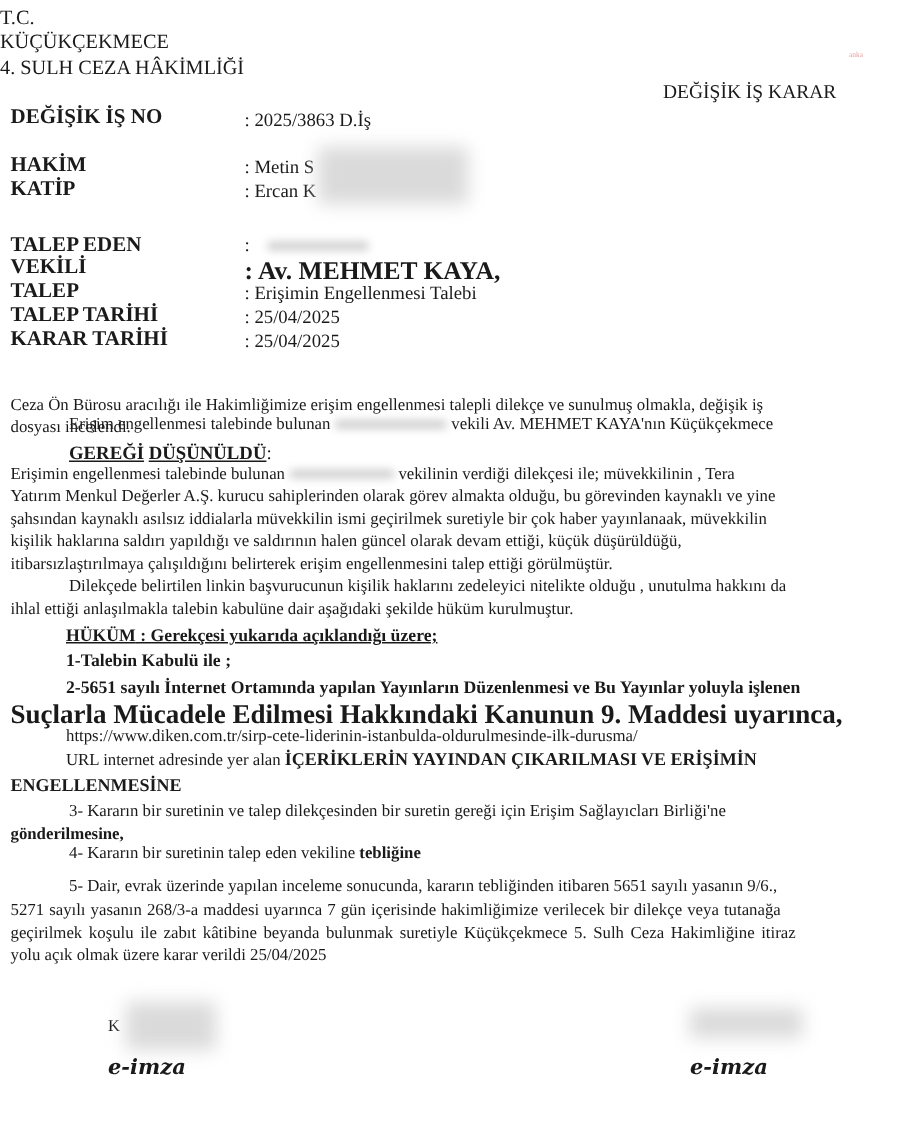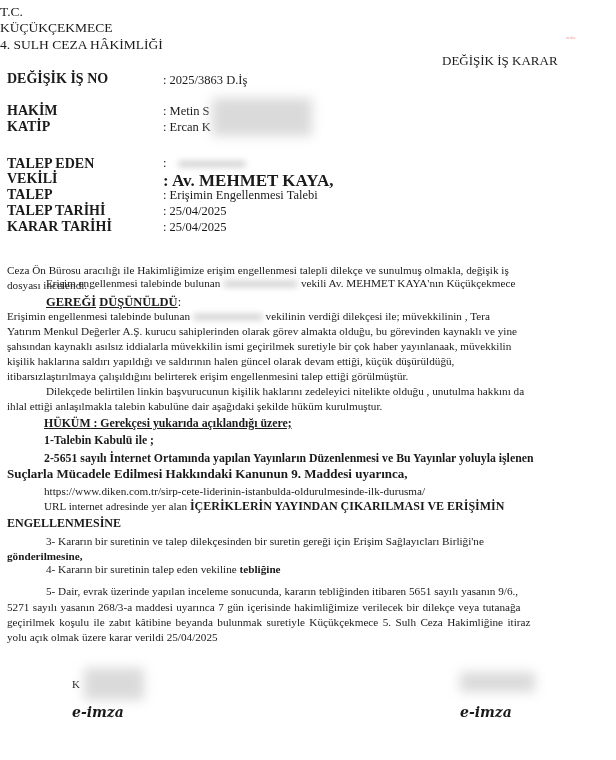--- a/index.html
+++ b/index.html
@@ -69,21 +69,21 @@
 <div class="abs txt" style="left:7px;top:355px;text-align:center;">kişilik haklarına saldırı yapıldığı ve saldırının halen güncel olarak devam ettiği,  küçük düşürüldüğü,</div>
 <div class="abs txt" style="left:7px;top:370px;">itibarsızlaştırılmaya çalışıldığını  belirterek  erişim engellenmesini talep  ettiği görülmüştür.</div>
 <div class="abs txt" style="left:46px;top:385px;">Dilekçede belirtilen linkin başvurucunun  kişilik haklarını zedeleyici nitelikte olduğu , unutulma hakkını da</div>
 <div class="abs txt" style="left:7px;top:400px;">ihlal ettiği  anlaşılmakla talebin kabulüne dair aşağıdaki şekilde hüküm kurulmuştur.</div>
 
 <div class="abs b u" style="left:44px;top:404px;font-size:11.8px;margin-top:12px;">
   <span>HÜKÜM</span><span> : Gerekçesi yukarıda açıklandığı üzere;</span>
 </div>
 <div class="abs b" style="left:44px;top:433px;font-size:11.8px;">1-Talebin Kabulü ile ;</div>
 <div class="abs b" style="left:44px;top:451px;font-size:11.8px;">2-5651 sayılı İnternet Ortamında yapılan Yayınların Düzenlenmesi ve Bu Yayınlar yoluyla işlenen</div>
-<div class="abs b" style="left:7px;top:466px;font-size:13px;">Suçlarla Mücadele Edilmesi Hakkındaki Kanunun 9. Maddesi uyarınca,</div>
+<div class="abs b" style="left:7px;top:466px;font-size:18px;">Suçlarla Mücadele Edilmesi Hakkındaki Kanunun 9. Maddesi uyarınca,</div>
 <div class="abs txt" style="left:44px;top:485px;">https://www.diken.com.tr/sirp-cete-liderinin-istanbulda-oldurulmesinde-ilk-durusma/</div>
 <div class="abs txt" style="left:44px;top:499px;">
   <span>URL internet adresinde yer alan </span><span class="b" style="font-size:12px;">İÇERİKLERİN YAYINDAN ÇIKARILMASI VE ERİŞİMİN</span>
 </div>
 <div class="abs b" style="left:7px;top:516px;font-size:12px;">ENGELLENMESİNE</div>
 <div class="abs txt" style="left:46px;top:535px;">3- Kararın bir suretinin ve talep dilekçesinden bir suretin gereği için Erişim Sağlayıcları Birliği'ne</div>
 <div class="abs b txt" style="left:7px;top:550px;">gönderilmesine,</div>
 <div class="abs txt" style="left:46px;top:563px;">
   <span>4- Kararın bir suretinin talep eden vekiline </span><span class="b">tebliğine</span>
 </div>

